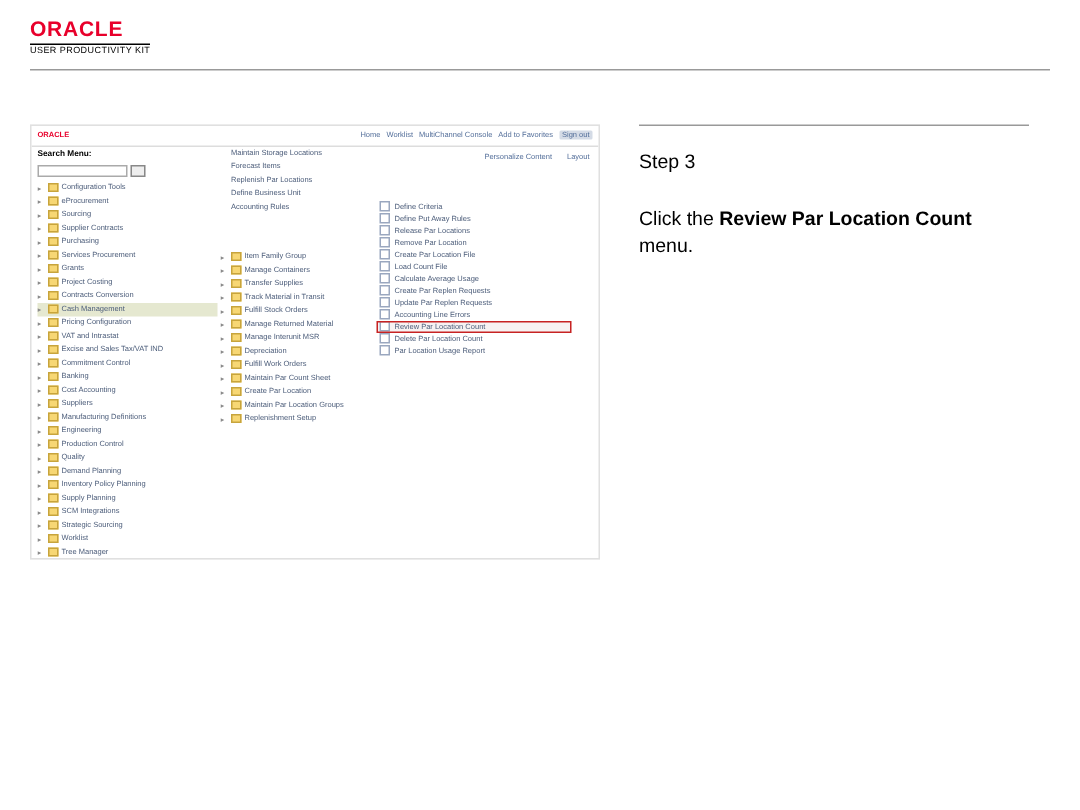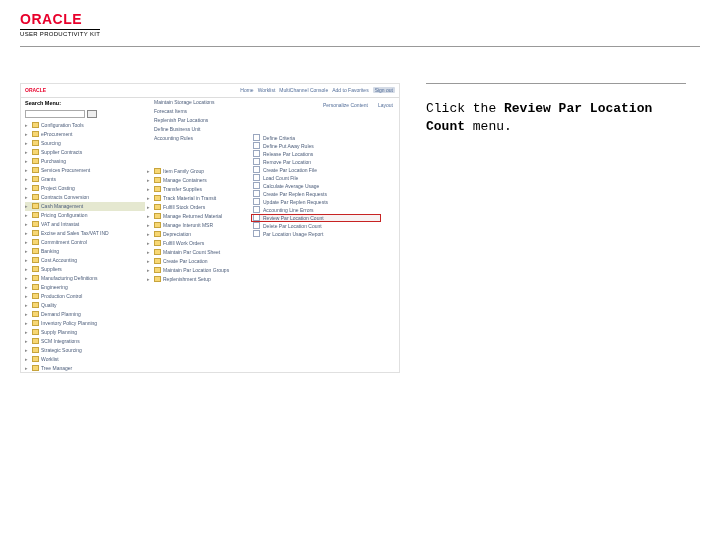--- a/index.html
+++ b/index.html
@@ -189,21 +189,21 @@
     gap: 10px;
     color: #546f9a;
     padding-right: 6px;
     font-size: 5px;
   }
 
   
   .panel { width: 260px; }
   .rule2 { border-top: 1px solid #999; margin-bottom: 16px; }
   .step { font-size: 13px; color: #000; margin-bottom: 22px; }
-  .instr { font-size: 13px; color: #000; line-height: 1.35; font-family: Liberation Mono, monospace; }
+  .instr { font-size: 13px; color: #000; line-height: 1.35; }
   .instr b { font-weight: bold; }
 </style>
 </head>
 <body>
 
 <div class="header">
   <div class="logo-block">
     <div class="oracle-logo">ORACLE</div>
     <div class="upk">USER PRODUCTIVITY KIT</div>
   </div>
@@ -467,17 +467,18 @@
             <div class="leaf">
               <span>Par Location Usage Report</span>
             </div>
           </div>
       </div>
     </div>
   </div>
 
   <div class="panel">
     <div class="rule2"></div>
+    <div class="step">Step 3</div>
     <div class="instr">
       <span>Click the </span><b>Review Par Location Count</b><span> menu.</span>
     </div>
   </div>
 </div>
 
 </body></html>

